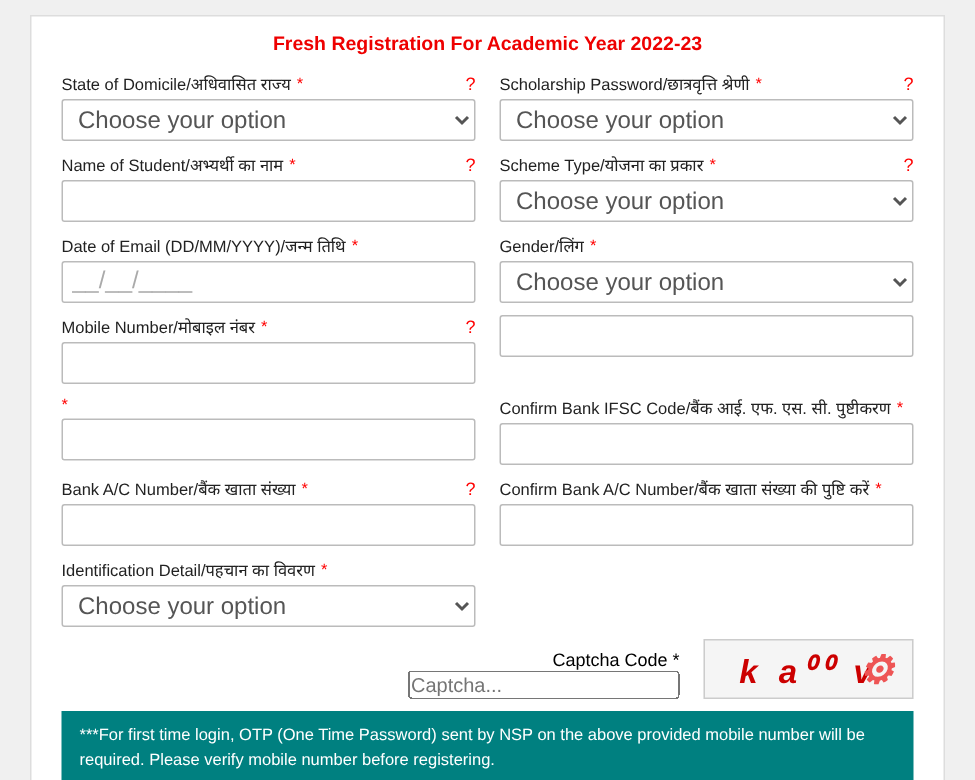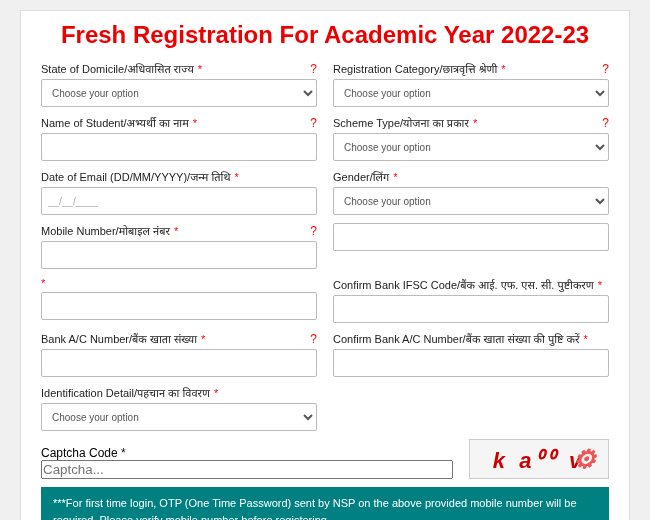--- a/index.html
+++ b/index.html
@@ -16,21 +16,21 @@
     .form-container {
       background: #fff;
       width: 610px;
       margin: 10px auto;
       padding: 10px 20px 10px 20px;
       border: 1px solid #ddd;
     }
     .page-title {
       text-align: center;
       color: #e00;
-      font-size: 24px;
+      font-size: 13px;
       font-weight: bold;
       margin-bottom: 12px;
     }
     .form-row {
       display: flex;
       gap: 16px;
       margin-bottom: 8px;
     }
     .form-group {
       flex: 1;
@@ -53,41 +53,42 @@
       font-size: 12px;
       cursor: pointer;
       margin-left: auto;
     }
     .form-group input[type="text"],
     .form-group select {
       width: 100%;
       height: 28px;
       border: 1px solid #bbb;
       padding: 3px 6px;
-      font-size: 10px;
+      font-size: 16px;
       color: #555;
       background: #fff;
       border-radius: 2px;
     }
     .form-group input[type="text"]::placeholder {
       color: #aaa;
     }
     .form-group select {
       appearance: auto;
     }
     .captcha-row {
       display: flex;
       gap: 16px;
       margin-bottom: 8px;
       align-items: flex-end;
     }
     .captcha-group {
       flex: 1;
       display: flex;
       flex-direction: column;
+      align-items: flex-end;
     }
     .captcha-image {
       width: 140px;
       height: 40px;
       background: #f5f5f5;
       border: 1px solid #ccc;
       display: flex;
       align-items: center;
       justify-content: center;
       font-size: 22px;
@@ -126,21 +127,21 @@
         <span>State of Domicile/अधिवासित राज्य</span>
         <span class="required">*</span>
         <span class="help-icon">?</span>
       </label>
       <select>
         <option>Choose your option</option>
       </select>
     </div>
     <div class="form-group">
       <label>
-        <span>Registration Category/छात्रवृत्ति श्रेणी</span>
+        <span>Scholarship Password/छात्रवृत्ति श्रेणी</span>
         <span class="required">*</span>
         <span class="help-icon">?</span>
       </label>
       <select>
         <option>Choose your option</option>
       </select>
     </div>
   </div>
 
   <div class="form-row">

